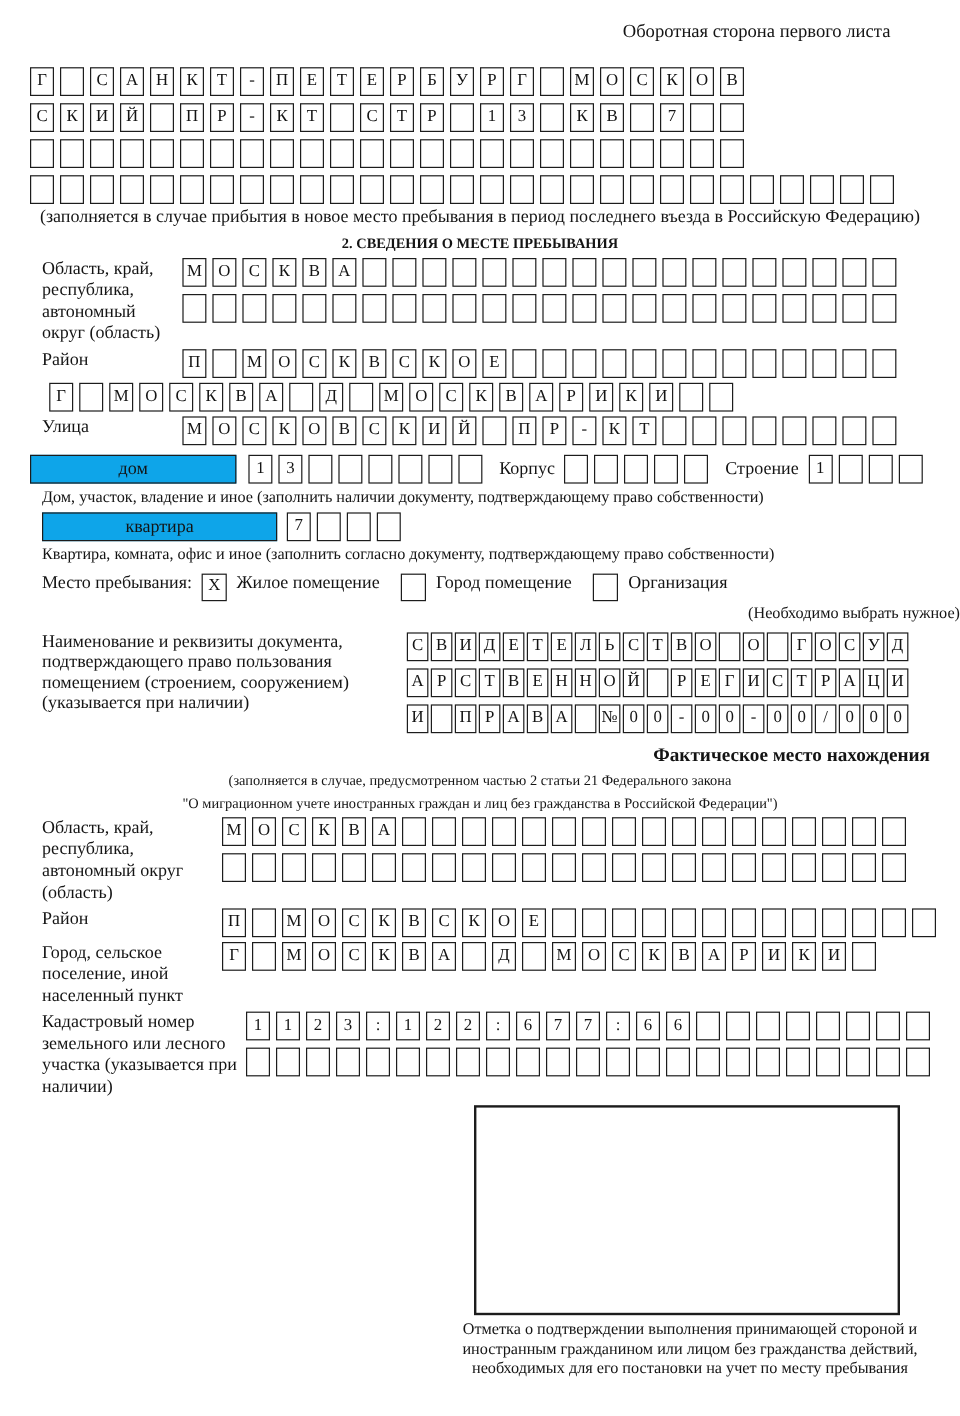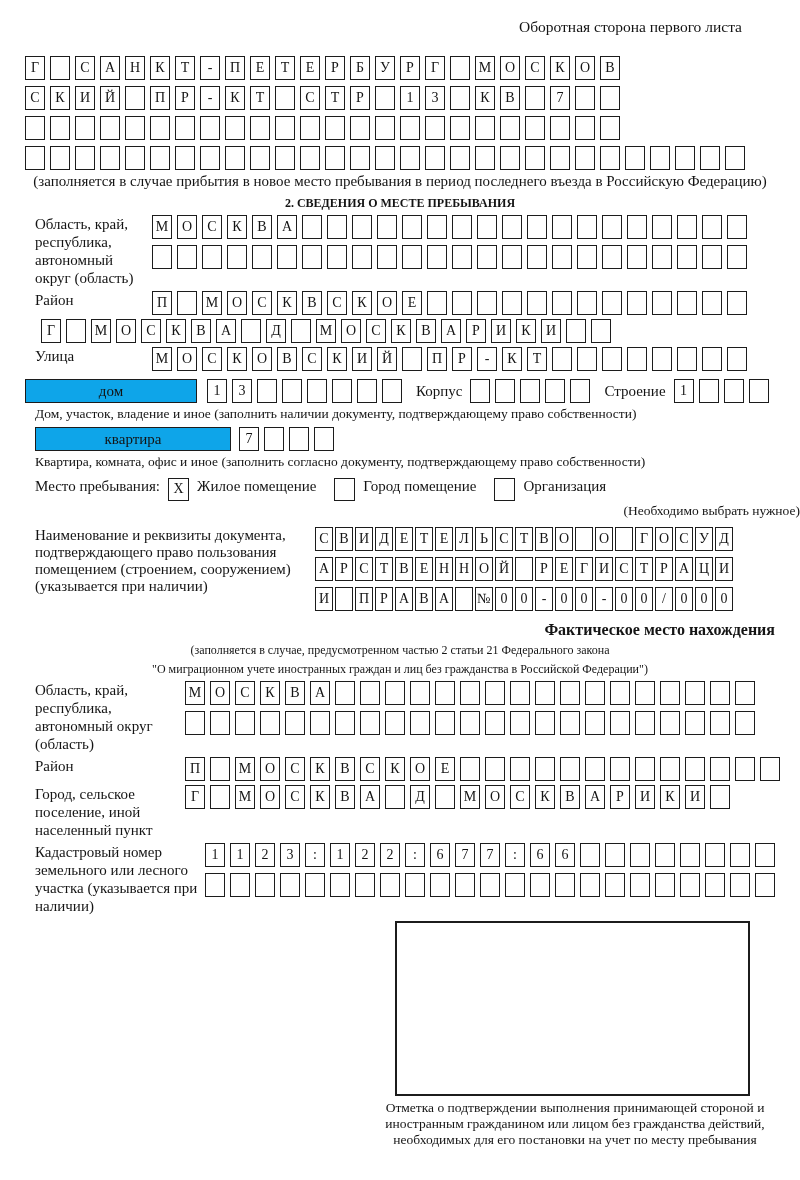--- a/index.html
+++ b/index.html
@@ -35,21 +35,21 @@
   .small-caption{margin-top:3px;padding-left:10px;font-size:13.5px;text-align:left;}
   .apt-row{display:flex;align-items:center;margin-top:5px;margin-left:10px;}
   .apt-box{width:196px;margin-right:8px;}
 
   .stay-row{display:flex;align-items:flex-start;margin-top:8px;padding-left:10px;font-size:15px;}
   .stay-row .lbl{margin-right:8px;}
   .stay-row .opt{margin:0 18px 0 8px;}
   .checkbox{width:21px;height:23px;line-height:20px;font-size:14px;}
   .stay-note{margin-top:2px;margin-left:230px;font-size:13.5px;text-align:right;}
 
-  .doc{margin-top:8px;}
+  .doc{margin-top:8px;gap:24px;}
   .doc .flabel{width:290px;line-height:17px;}
 
   .fact-title{margin-top:10px;font-size:16px;font-weight:bold;text-align:right;padding-right:25px;}
   .fact-sub{margin-top:3px;font-size:12px;line-height:16px;text-align:center;padding-right:25px;}
   .fact .flabel{width:160px;}
   .cad .flabel{width:180px;}
 
   .stamp-box{width:355px;height:175px;box-sizing:border-box;border:2px solid #1c1c1c;
              margin-left:370px;margin-top:6px;background:#fff;}
   .stamp-caption{width:390px;margin-left:355px;margin-top:4px;text-align:center;

